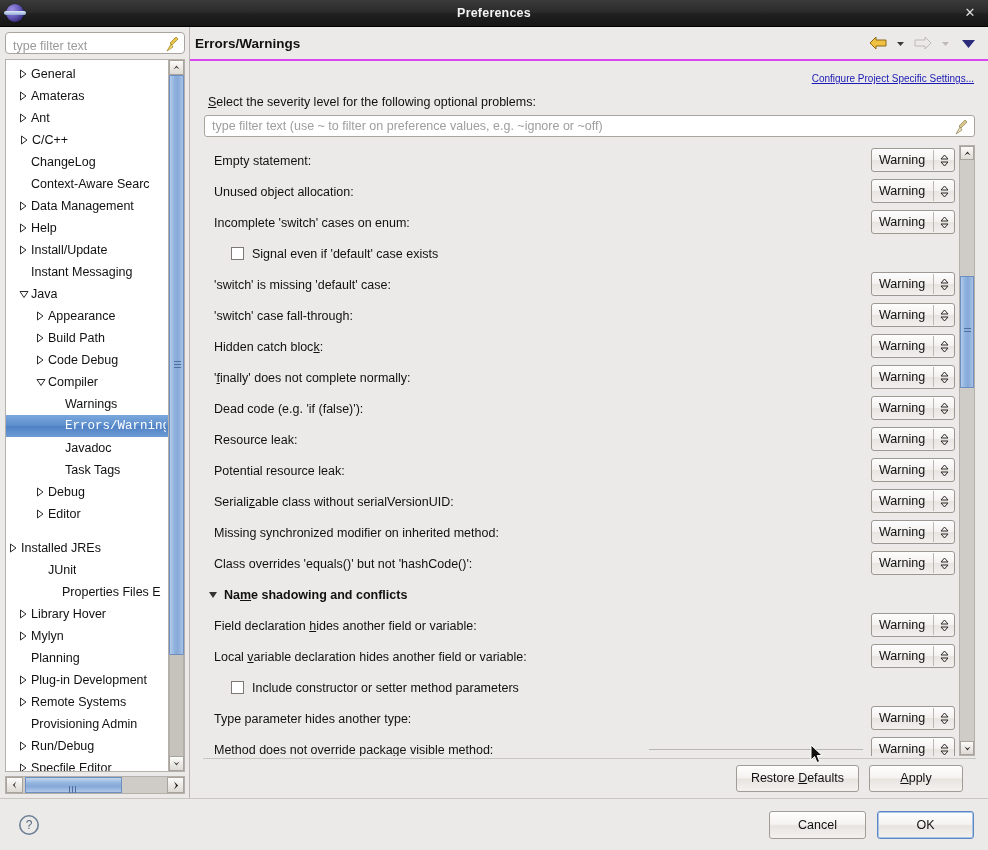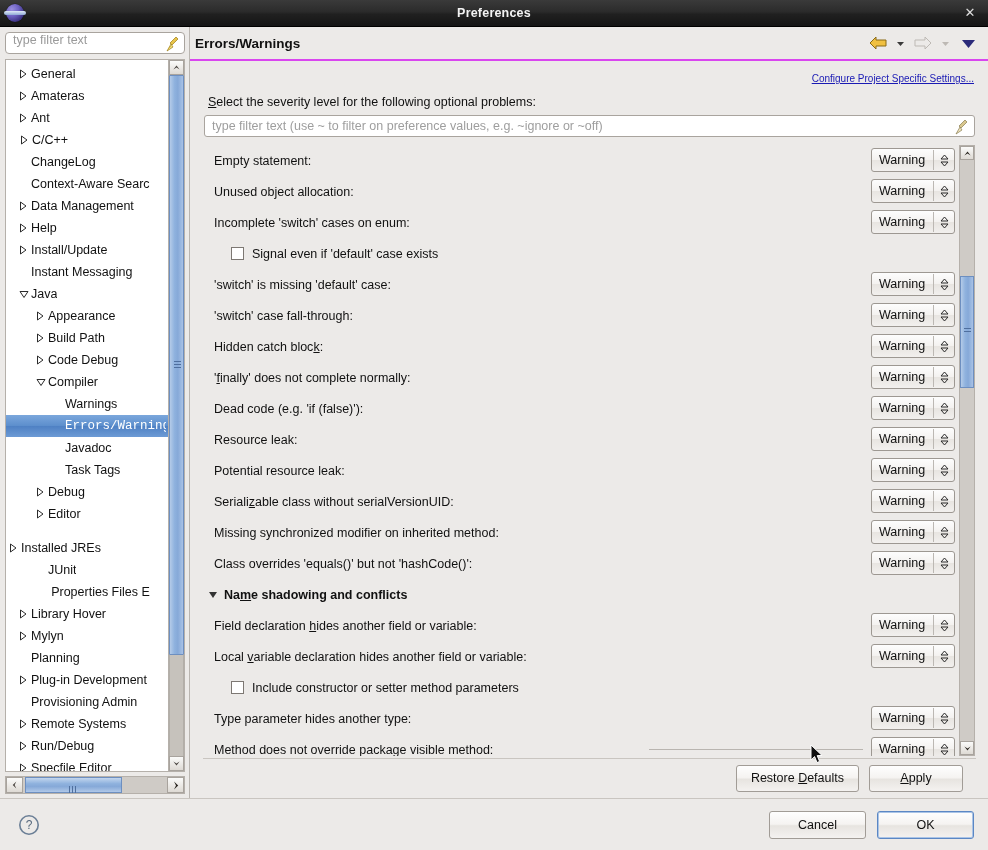--- a/index.html
+++ b/index.html
@@ -65,21 +65,21 @@
     padding: 5px 4px 4px 5px;
     border-right: 1px solid #b9b5b0;
     position: relative;
   }
   #filterbox {
     position: relative;
     height: 22px; flex: 0 0 22px;
     background: #fff;
     border: 1px solid #a9a49e;
     border-radius: 4px;
-    display: flex; align-items: flex-start;
+    display: flex; align-items: flex-end;
     padding: 0 22px 0 7px;
     margin-bottom: 5px;
   }
   #filterbox .ph { color: #9a9a9a; font-size: 12.5px; }
   .broom {
     position: absolute; right: 4px; top: 3px;
     width: 15px; height: 16px;
   }
   #tree-wrap {
     flex: 1 1 auto; min-height: 0;
@@ -481,21 +481,21 @@
                 <svg width="9" height="10" viewBox="0 0 9 10">
                   <path d="M1.5 1 L7 5 L1.5 9 Z" fill="none" stroke="#2b2b2b" stroke-width="1"></path>
                 </svg>
               </span>
               <span class="tlabel">Installed JREs</span>
             </div>
             <div class="tnode" style="padding-left: 27px;">
               <span class="tw"></span>
               <span class="tlabel">JUnit</span>
             </div>
-            <div class="tnode" style="padding-left: 14px; justify-content: center;">
+            <div class="tnode" style="padding-left: 41px;">
               <span class="tw"></span>
               <span class="tlabel">Properties Files E</span>
             </div>
             <div class="tnode" style="padding-left: 10px;">
               <span class="tw">
                 <svg width="9" height="10" viewBox="0 0 9 10">
                   <path d="M1.5 1 L7 5 L1.5 9 Z" fill="none" stroke="#2b2b2b" stroke-width="1"></path>
                 </svg>
               </span>
               <span class="tlabel">Library Hover</span>
@@ -514,30 +514,30 @@
             </div>
             <div class="tnode" style="padding-left: 10px;">
               <span class="tw">
                 <svg width="9" height="10" viewBox="0 0 9 10">
                   <path d="M1.5 1 L7 5 L1.5 9 Z" fill="none" stroke="#2b2b2b" stroke-width="1"></path>
                 </svg>
               </span>
               <span class="tlabel">Plug-in Development</span>
             </div>
             <div class="tnode" style="padding-left: 10px;">
+              <span class="tw">
+                <svg width="9" height="10" viewBox="0 0 9 10">
+                  <path d="M1.5 1 L7 5 L1.5 9 Z" fill="none" stroke="#2b2b2b" stroke-width="1"></path>
+                </svg>
+              </span>
+              <span class="tlabel">Remote Systems</span>
+            </div>
+            <div class="tnode" style="padding-left: 10px;">
               <span class="tw"></span>
               <span class="tlabel">Provisioning Admin</span>
-            </div>
-            <div class="tnode" style="padding-left: 10px;">
-              <span class="tw">
-                <svg width="9" height="10" viewBox="0 0 9 10">
-                  <path d="M1.5 1 L7 5 L1.5 9 Z" fill="none" stroke="#2b2b2b" stroke-width="1"></path>
-                </svg>
-              </span>
-              <span class="tlabel">Remote Systems</span>
             </div>
             <div class="tnode" style="padding-left: 10px;">
               <span class="tw">
                 <svg width="9" height="10" viewBox="0 0 9 10">
                   <path d="M1.5 1 L7 5 L1.5 9 Z" fill="none" stroke="#2b2b2b" stroke-width="1"></path>
                 </svg>
               </span>
               <span class="tlabel">Run/Debug</span>
             </div>
             <div class="tnode" style="padding-left: 10px;">

